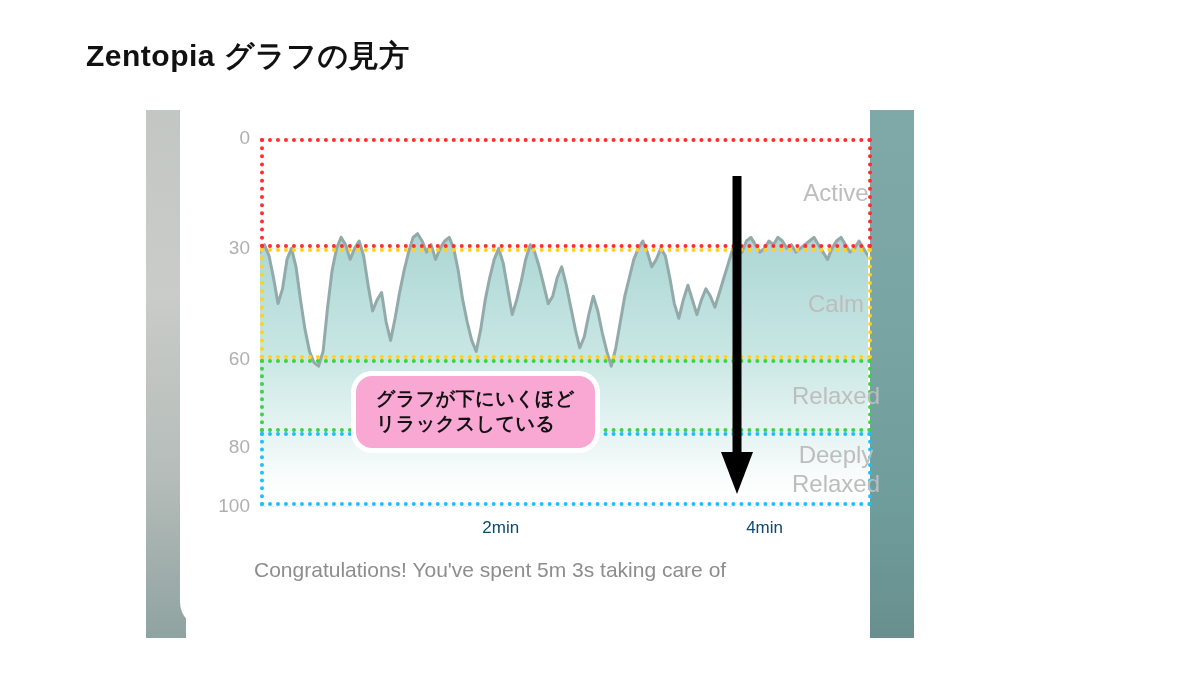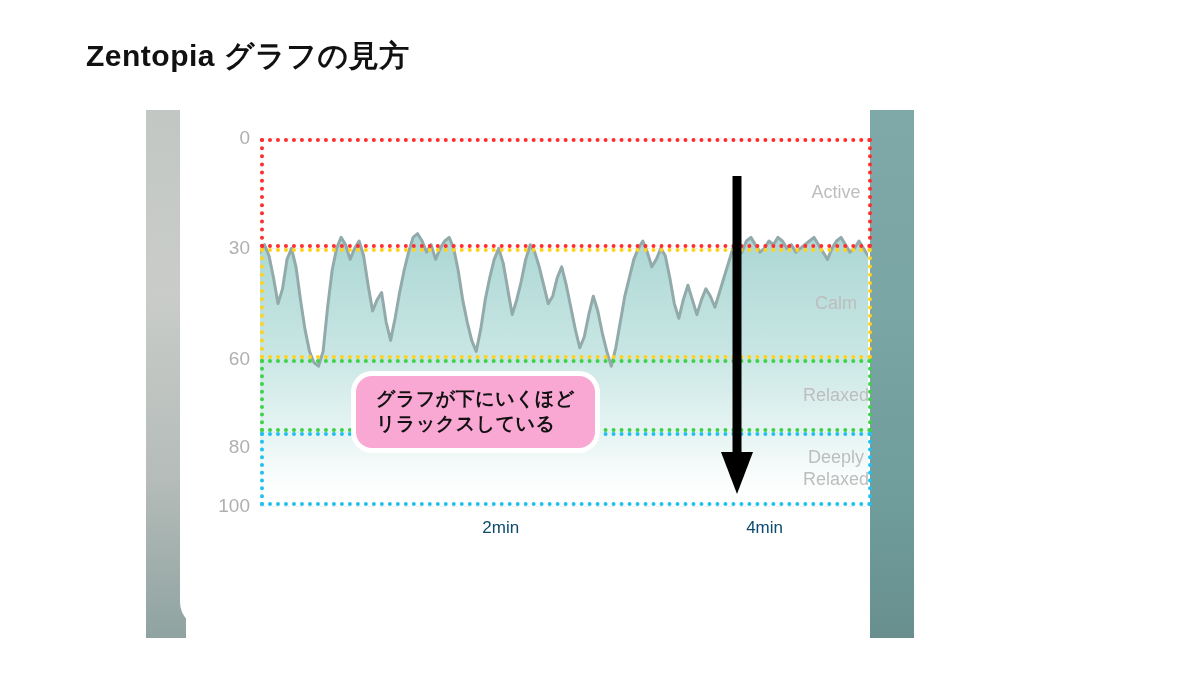--- a/index.html
+++ b/index.html
@@ -51,21 +51,21 @@
     font-size:17px;color:#0c4a6e;white-space:nowrap;
   }
   .gridline{
     position:absolute;left:0;width:608px;height:1px;
     background:repeating-linear-gradient(90deg,#ededed 0 6px,transparent 6px 12px);
   }
 
   
   .zone-label{
     position:absolute;left:516px;width:120px;text-align:center;
-    font-size:18px;color:#bdbdbd;line-height:1.22;
+    font-size:24px;color:#bdbdbd;line-height:1.22;
   }
 
   
   .zone-box{
     position:absolute;left:0;width:612px;
     box-sizing:border-box;
     border-style:dotted;border-width:4px;
     background:transparent;
   }
 
@@ -167,16 +167,17 @@
       </svg>
 
       <div id="callout">
         <div>グラフが下にいくほど</div>
         <div>リラックスしている</div>
       </div>
 
     </div>
 
     <div id="summary">
+      <div>Congratulations! You've spent 5m 3s taking  care of</div>
     </div>
 
   </div>
 </div>
 
 </body></html>

